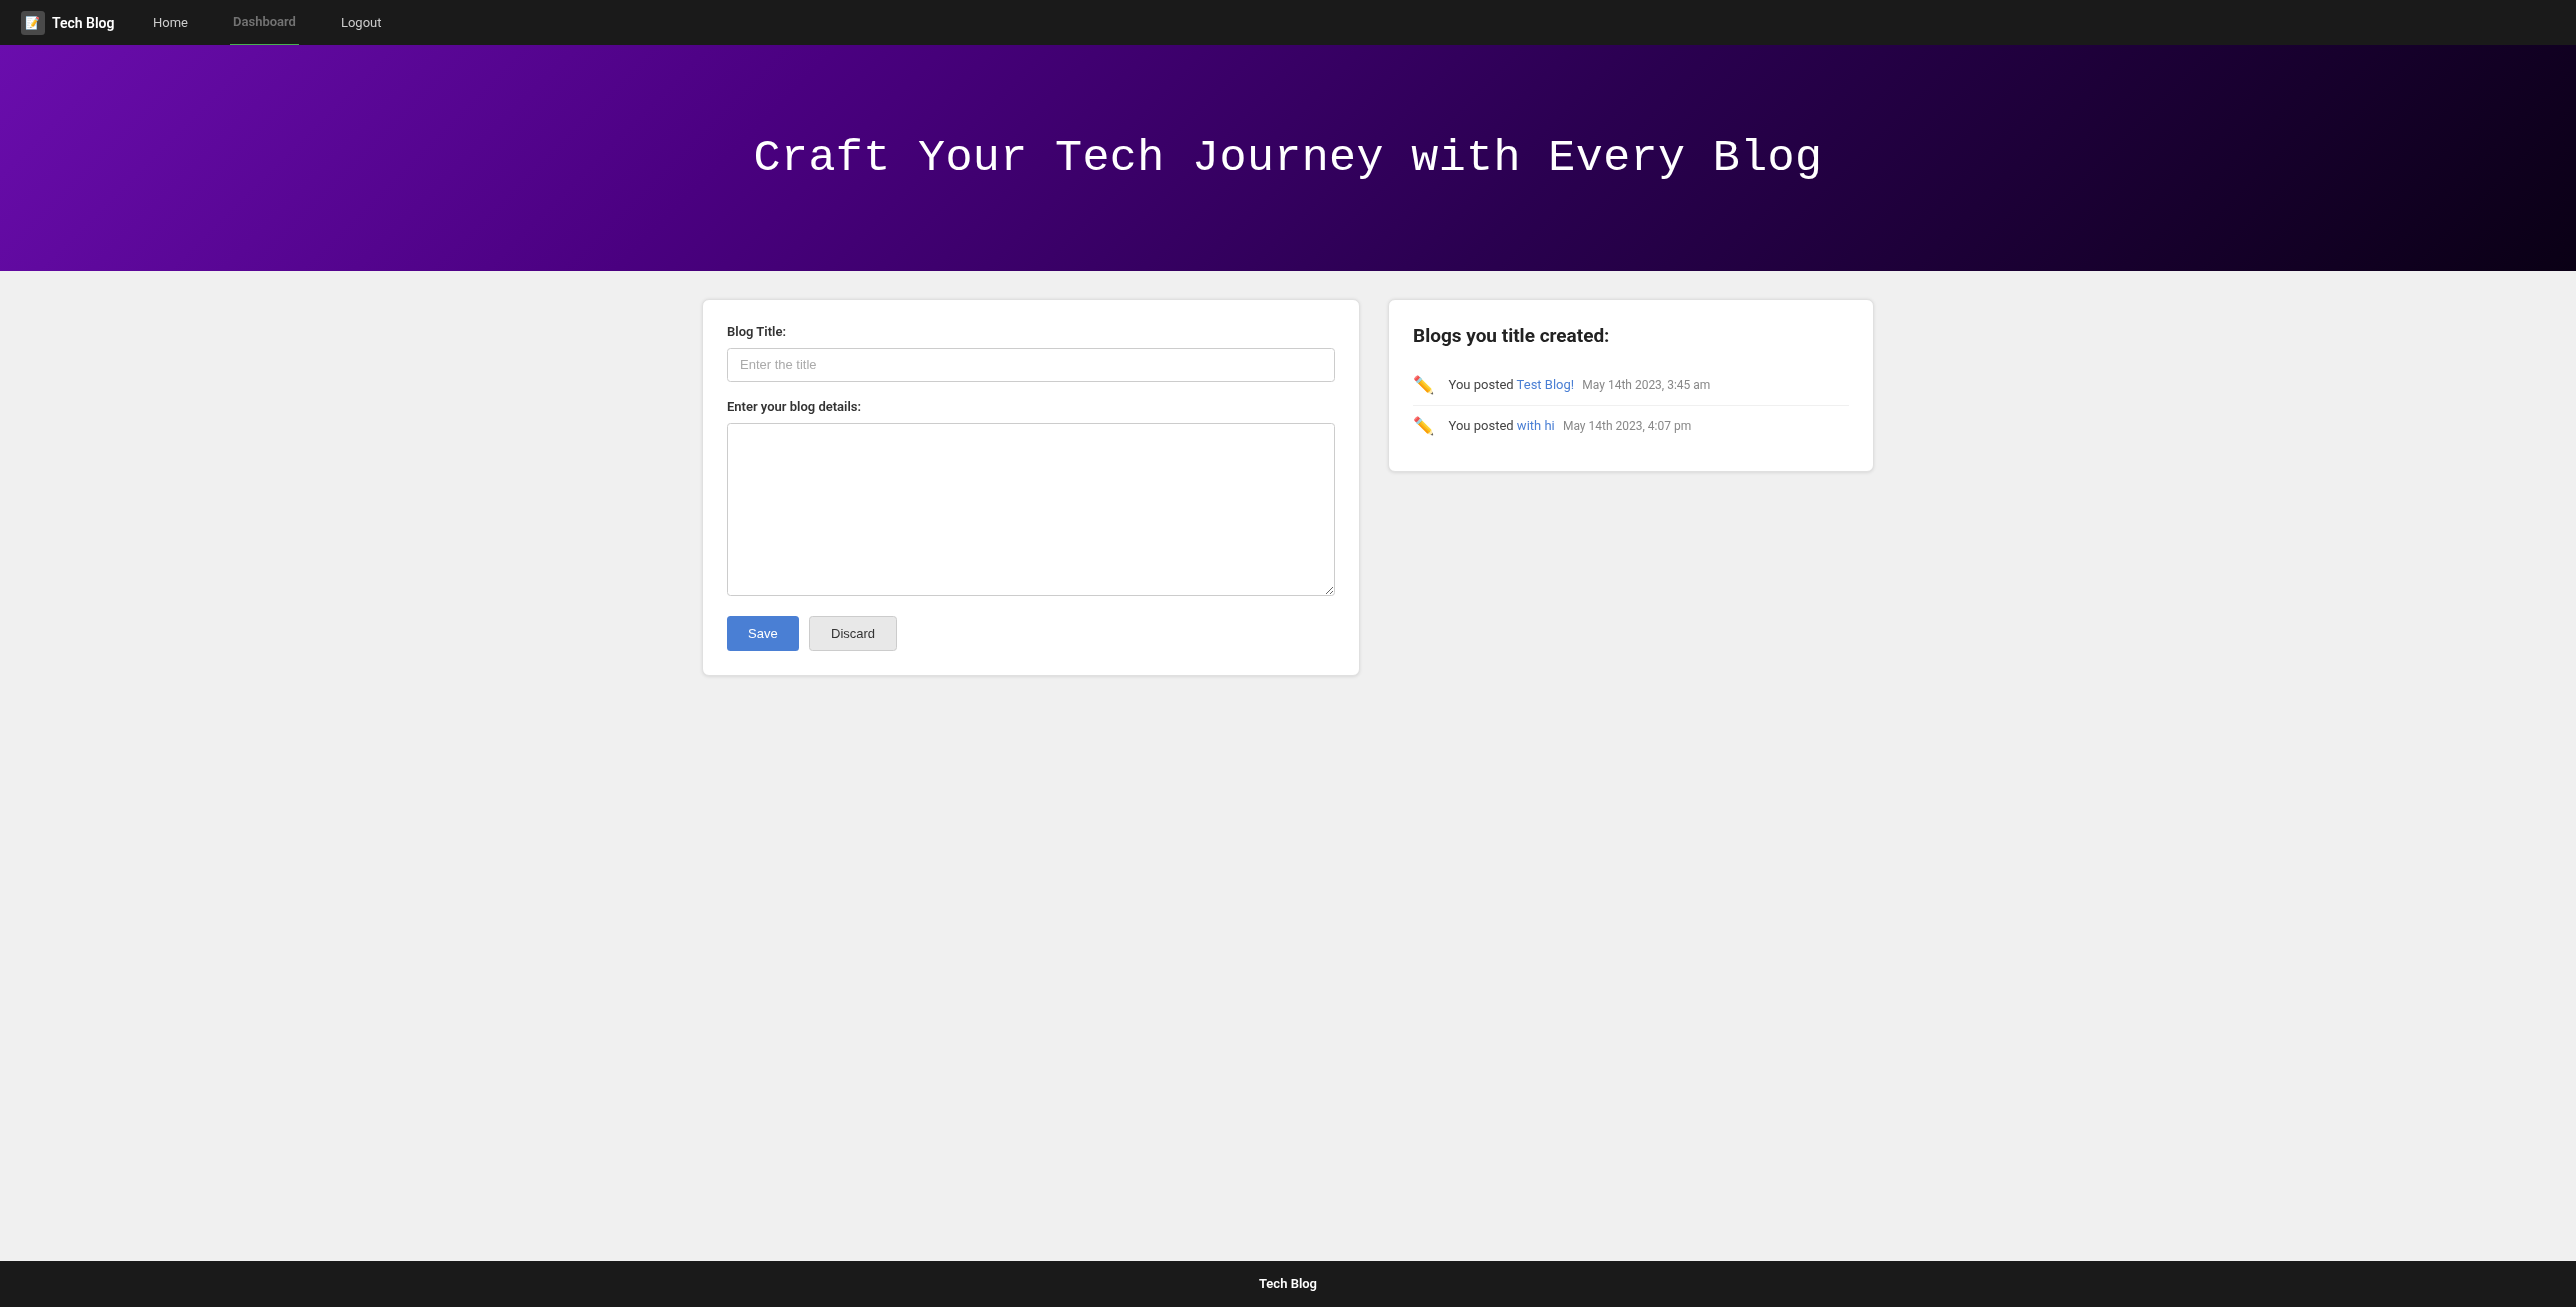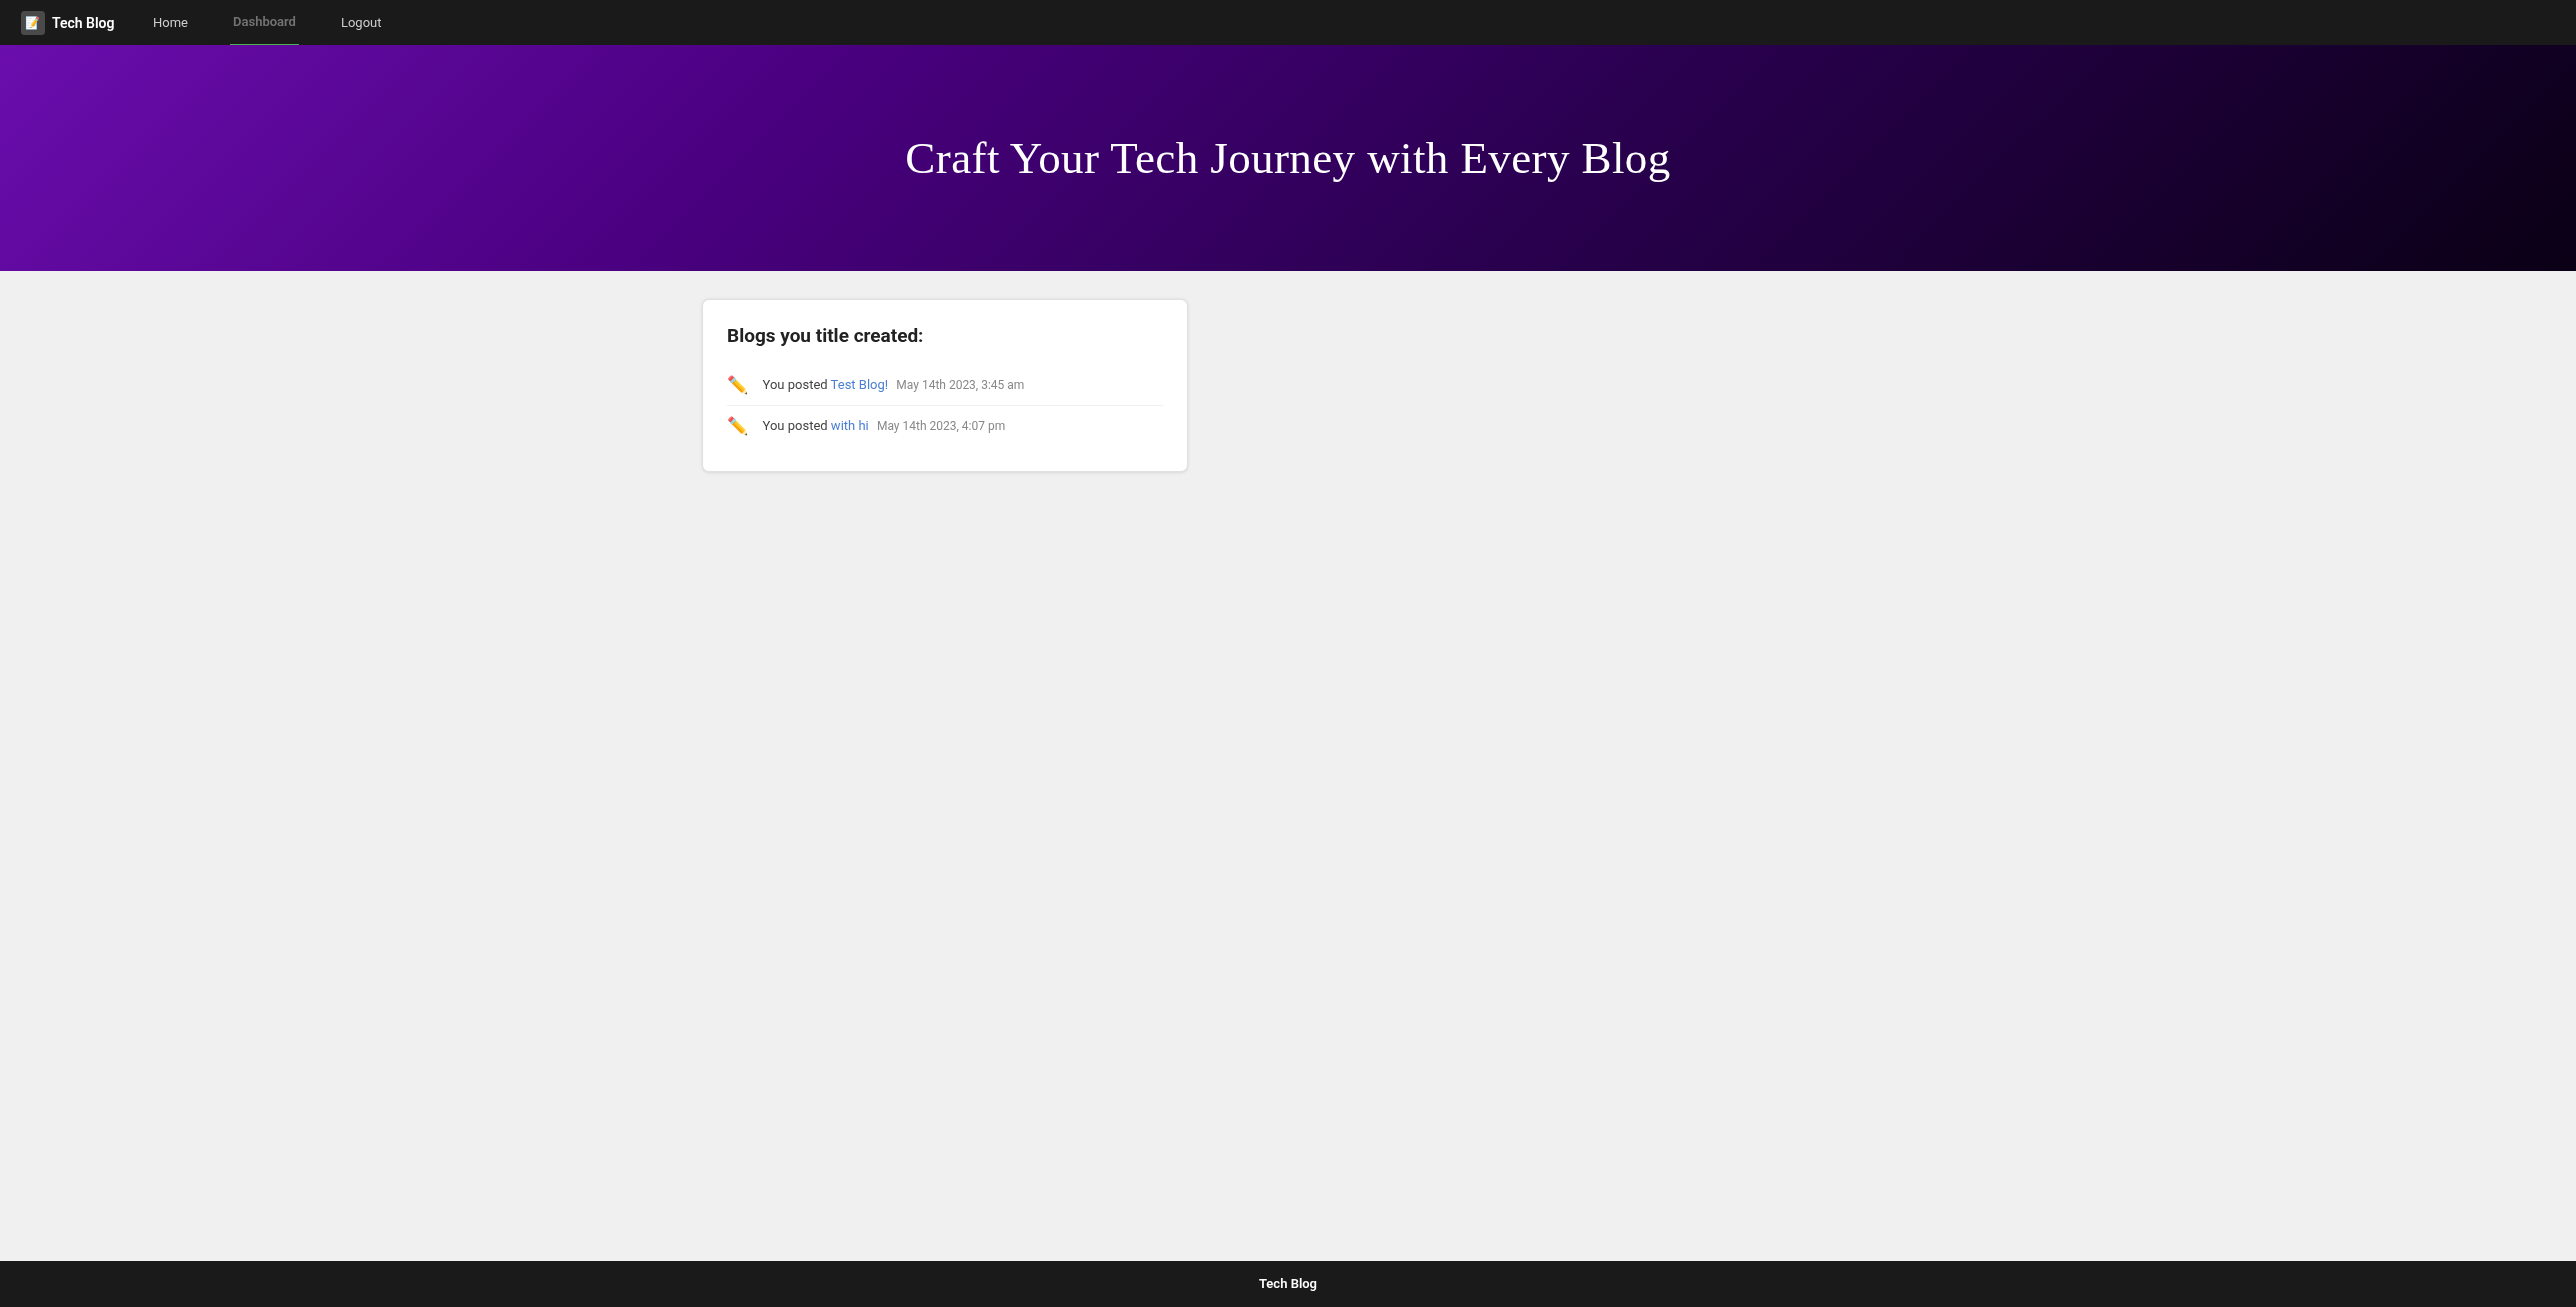--- a/index.html
+++ b/index.html
@@ -77,21 +77,21 @@
       padding: 69px 35px;
       min-height: 226px;
     }
 
     .hero-title {
       color: #ffffff;
       font-size: 45px;
       font-weight: 300;
       text-align: center;
       letter-spacing: 0.4px;
-      font-family: Liberation Serif, serif;
+      font-family: Liberation Mono, monospace;
     }
 
     
     .main-content {
       flex: 1;
       display: flex;
       gap: 28px;
       padding: 28px 21px;
       max-width: 1214px;
       width: 100%;
@@ -257,20 +257,32 @@
     <a class="navbar-link">Logout</a>
   </div>
 </nav>
 
 <div class="hero">
   <h1 class="hero-title">Craft Your Tech Journey with Every Blog</h1>
 </div>
 
 <div class="main-content">
 
+  <div class="form-card">
+    <label class="form-label">Blog Title:</label>
+    <input class="form-input" type="text" placeholder="Enter the title" style="">
+
+    <label class="form-label">Enter your blog details:</label>
+    <textarea class="form-textarea" style=""></textarea>
+
+    <div class="form-buttons">
+      <button class="btn-save">Save</button>
+      <button class="btn-discard">Discard</button>
+    </div>
+  </div>
 
   <div class="blogs-card">
     <h2 class="blogs-card-title">Blogs you title created:</h2>
 
     <div class="blog-item">
       <span class="edit-icon">✏️</span>
       <span class="blog-item-text">
         <span>You posted </span><a class="blog-link">Test Blog!</a><span class="blog-date"> May 14th 2023, 3:45 am</span>
       </span>
     </div>

